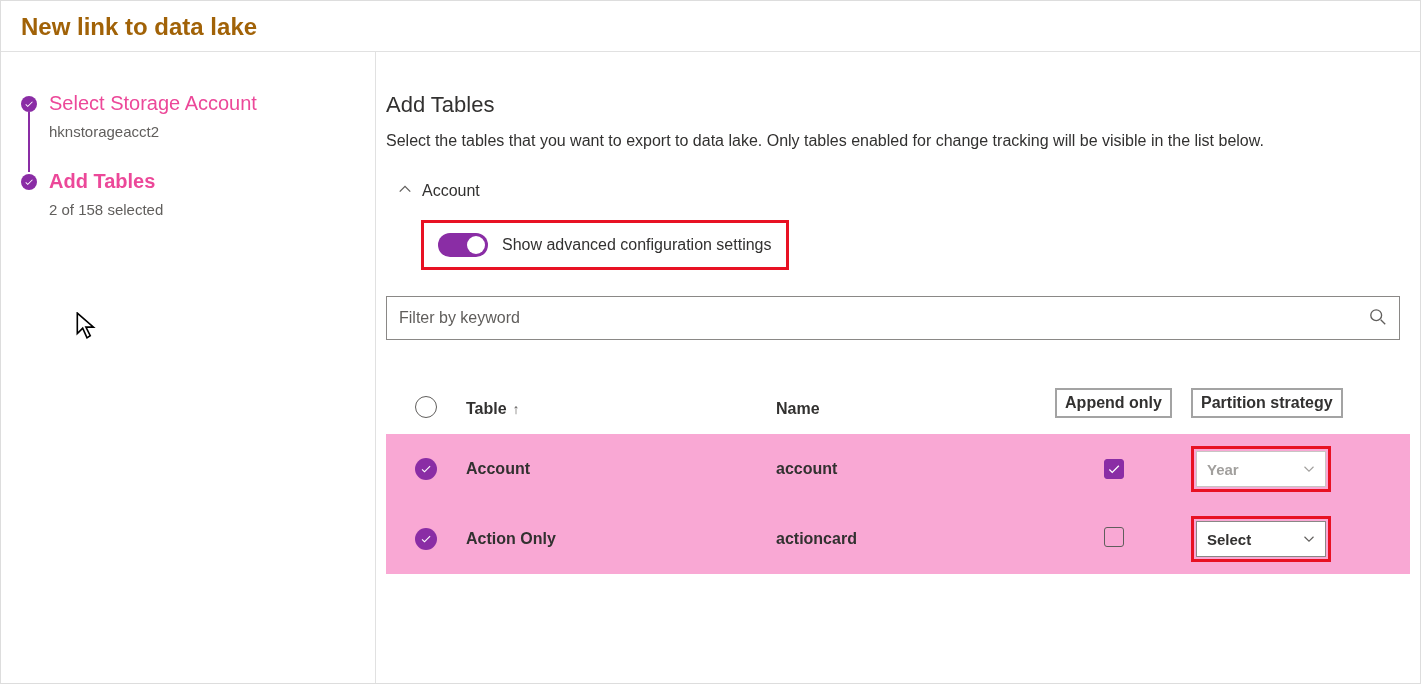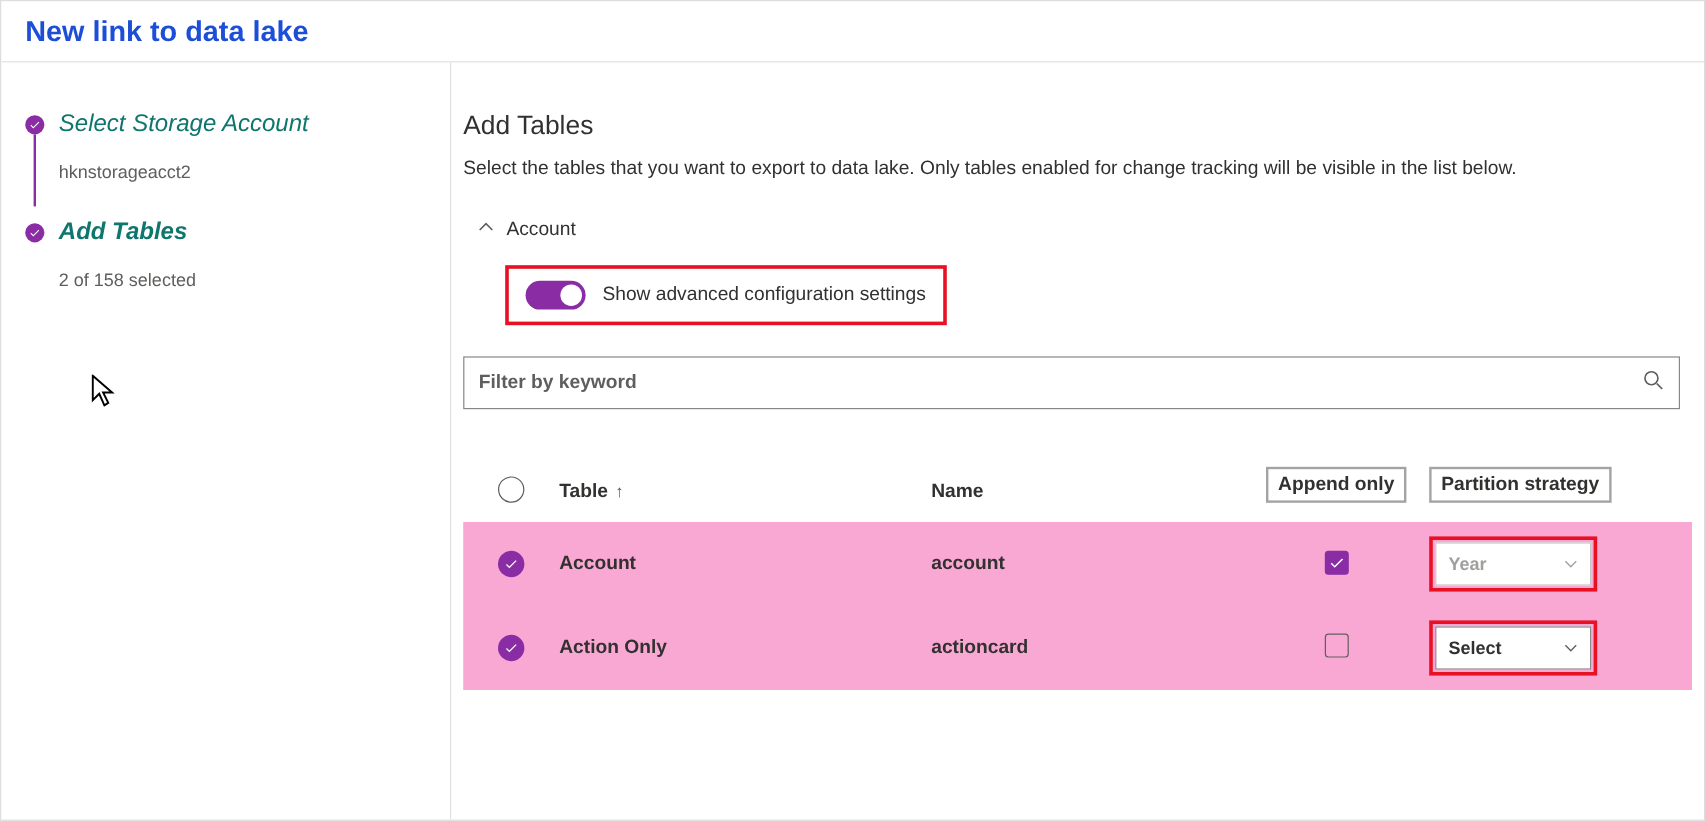--- a/index.html
+++ b/index.html
@@ -1,40 +1,40 @@
 <!DOCTYPE html>
 <html><head>
   <meta charset="utf-8">
   <style>
     * { box-sizing: border-box; margin: 0; padding: 0; }
     body { font-family: "Segoe UI", sans-serif; font-size: 15px; color: #323130; background: #fff; width: 1421px; height: 684px; overflow: hidden; border: 1px solid #ddd; }
     .header { padding: 12px 20px 10px 20px; border-bottom: 1px solid #e1e1e1; }
-    .header h1 { font-size: 24px; font-weight: 600; color: #1d4ed8; }
+    .header h1 { font-size: 24px; font-weight: 600; color: #a16207; }
     .layout { display: flex; height: calc(100% - 48px); }
     .sidebar { width: 375px; border-right: 1px solid #e1e1e1; padding: 40px 20px 20px 20px; position: relative; }
     .step { display: flex; align-items: flex-start; margin-bottom: 30px; position: relative; }
     .step-icon { width: 16px; height: 16px; border-radius: 50%; background: #8a2da5; display: flex; align-items: center; justify-content: center; flex-shrink: 0; margin-top: 4px; margin-right: 12px; position: relative; z-index: 2; }
     .step-icon svg { width: 10px; height: 10px; fill: #fff; }
     .step-line { position: absolute; left: 27px; top: 60px; width: 2px; height: 60px; background: #8a2da5; z-index: 1; }
-    .step-content .step-title { font-size: 20px; color: #0f766e; font-style: italic; }
-    .step-content .step-sub { font-size: 15px; color: #605e5c; margin-top: 20px; }
+    .step-content .step-title { font-size: 20px; color: #ec4899; }
+    .step-content .step-sub { font-size: 15px; color: #605e5c; margin-top: 8px; }
     .step.active .step-title { font-weight: 700; }
     .cursor { position: absolute; left: 75px; top: 260px; }
     .main { flex: 1; padding: 40px 10px 0 10px; }
     .main h2 { font-size: 22px; font-weight: 400; color: #323130; margin-bottom: 12px; }
     .main .desc { font-size: 16px; color: #323130; line-height: 1.4; margin-bottom: 30px; max-width: 1000px; }
     .advanced-toggle { display: flex; align-items: center; cursor: pointer; margin-left: 12px; margin-bottom: 20px; }
     .advanced-toggle .chev { margin-right: 10px; }
     .advanced-toggle span { font-size: 16px; }
     .red-box { border: 3px solid #e81123; display: inline-flex; align-items: center; padding: 10px 14px; margin-left: 35px; margin-bottom: 26px; }
     .toggle { width: 50px; height: 24px; border-radius: 12px; background: #8a2da5; position: relative; margin-right: 14px; cursor: pointer; }
     .toggle::after { content: ""; position: absolute; width: 18px; height: 18px; background: #fff; border-radius: 50%; top: 3px; right: 3px; }
     .toggle-label { font-size: 16px; }
     .filter-box { display: flex; align-items: center; border: 1px solid #8a8886; height: 44px; padding: 0 12px; margin-bottom: 40px; width: 99%; }
-    .filter-box input { flex: 1; border: none; outline: none; font-size: 16px; color: #323130; background: transparent; font-weight: bold; }
+    .filter-box input { flex: 1; border: none; outline: none; font-size: 16px; color: #323130; background: transparent; }
     .filter-box input::placeholder { color: #605e5c; }
     .search-ico { width: 18px; height: 18px; }
     .table { width: 100%; }
     .thead { display: flex; align-items: flex-end; padding: 8px 0 16px 0; }
     .col-check { width: 80px; display: flex; justify-content: center; }
     .col-table { flex: 0 0 310px; font-size: 16px; font-weight: 600; }
     .col-name { flex: 0 0 260px; font-size: 16px; font-weight: 600; }
     .col-append { flex: 0 0 155px; font-size: 16px; font-weight: 600; text-align: center; }
     .col-partition { flex: 0 0 175px; font-size: 16px; font-weight: 600; }
     .hdr-red { border: 2px solid #a3a3a3; padding: 4px 8px; display: inline-block; }

